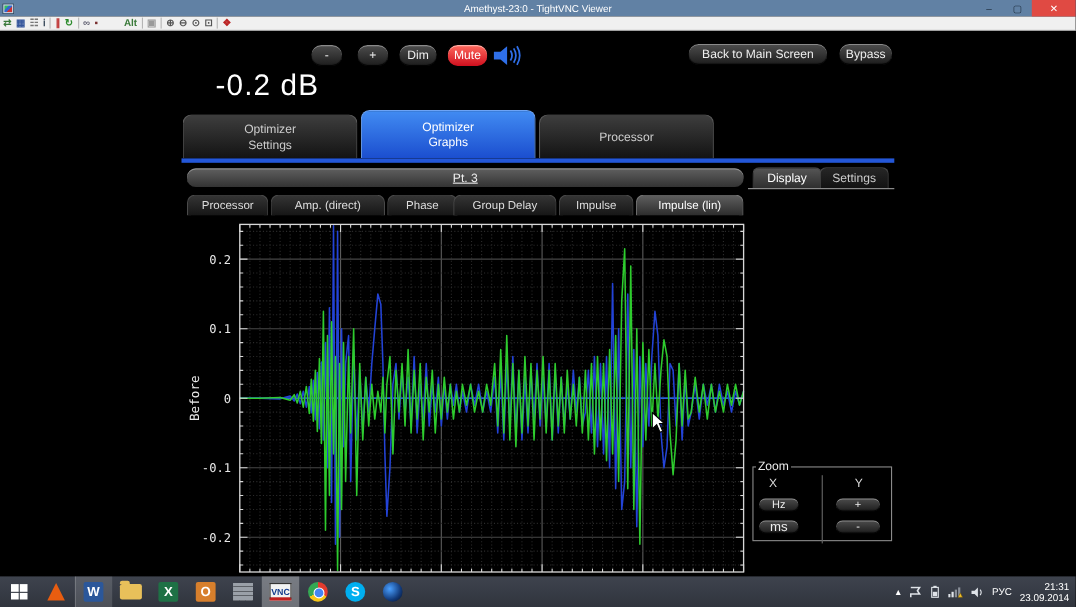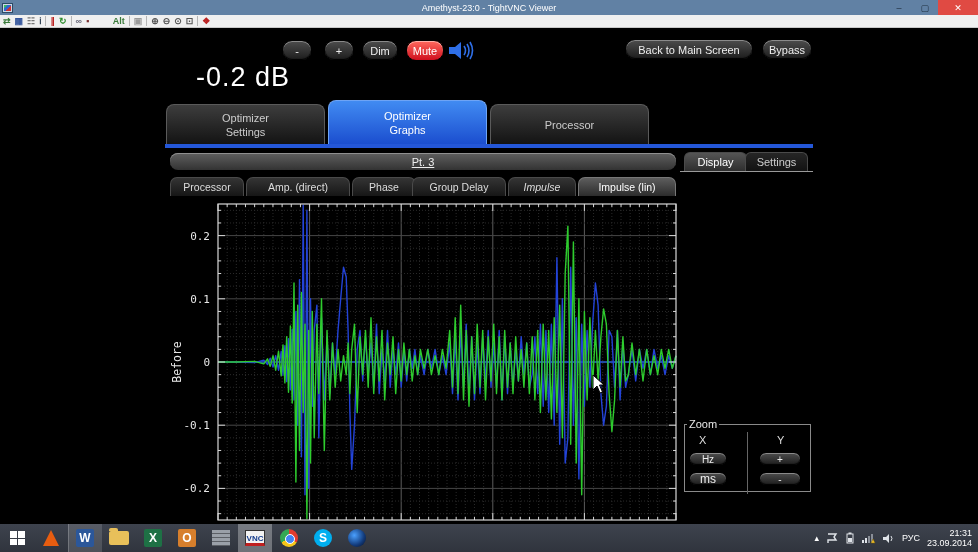--- a/index.html
+++ b/index.html
@@ -168,21 +168,21 @@
     <div>Processor</div>
   </div>
   <div class="abs" id="tab-underline"></div>
 
   <div class="abs" id="pt-bar">Pt. 3</div>
 
   <div class="abs graph-tab" style="left:170px; width:74px;">Processor</div>
   <div class="abs graph-tab" style="left:246px; width:104px;">Amp. (direct)</div>
   <div class="abs graph-tab" style="left:352px; width:64px;">Phase</div>
   <div class="abs graph-tab" style="left:412px; width:94px;">Group Delay</div>
-  <div class="abs graph-tab" style="left:508px; width:68px;font-style:italic;">Impulse</div>
+  <div class="abs graph-tab" style="left:508px; width:68px;">Impulse</div>
   <div class="abs graph-tab active" style="left:578px; width:98px;">Impulse (lin)</div>
 
   <div class="abs side-tab active" style="left:684px;">Display</div>
   <div class="abs side-tab" style="left:745px;">Settings</div>
   <div class="abs" id="side-tab-line"></div>
 
   <div class="abs" id="chart-wrap"><svg width="512" height="354">
         <rect x="50" y="8" width="458" height="316" fill="#000"></rect>
         <line x1="59.16000000000001" y1="8" x2="59.16000000000001" y2="324" stroke="#2a2a2a" stroke-width="1" stroke-dasharray="1,2"></line>
         <line x1="68.32000000000002" y1="8" x2="68.32000000000002" y2="324" stroke="#2a2a2a" stroke-width="1" stroke-dasharray="1,2"></line>

